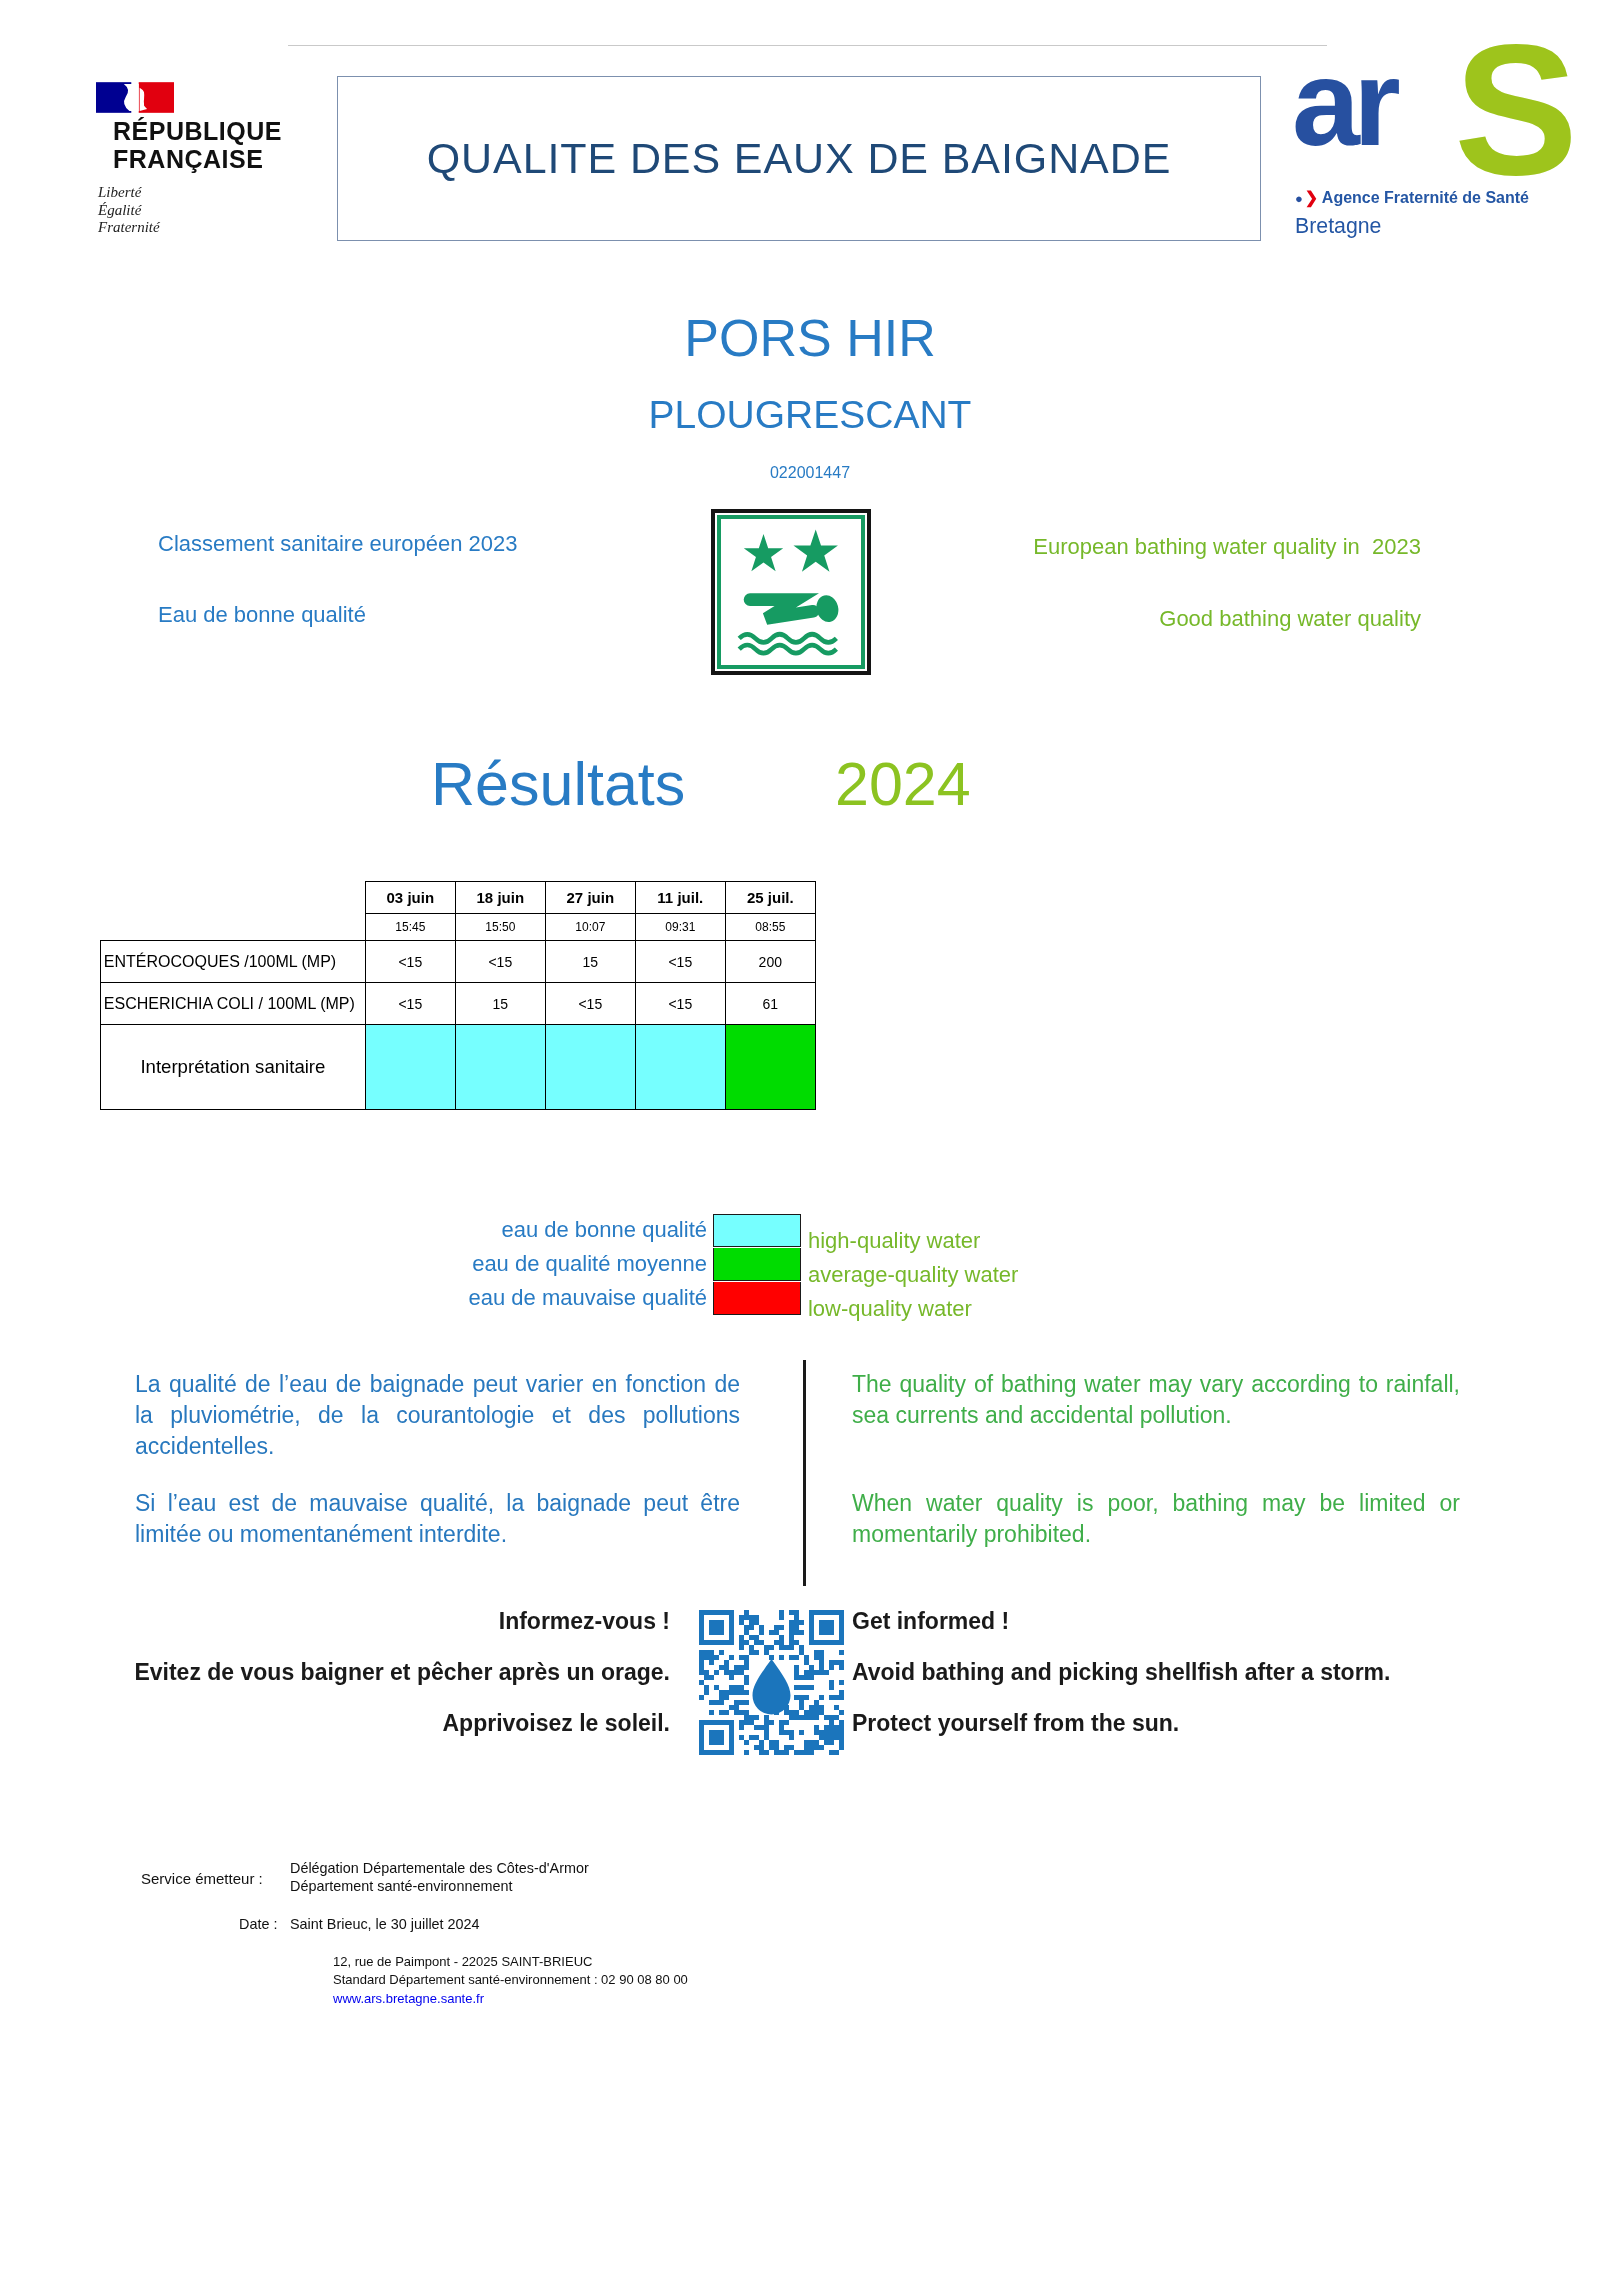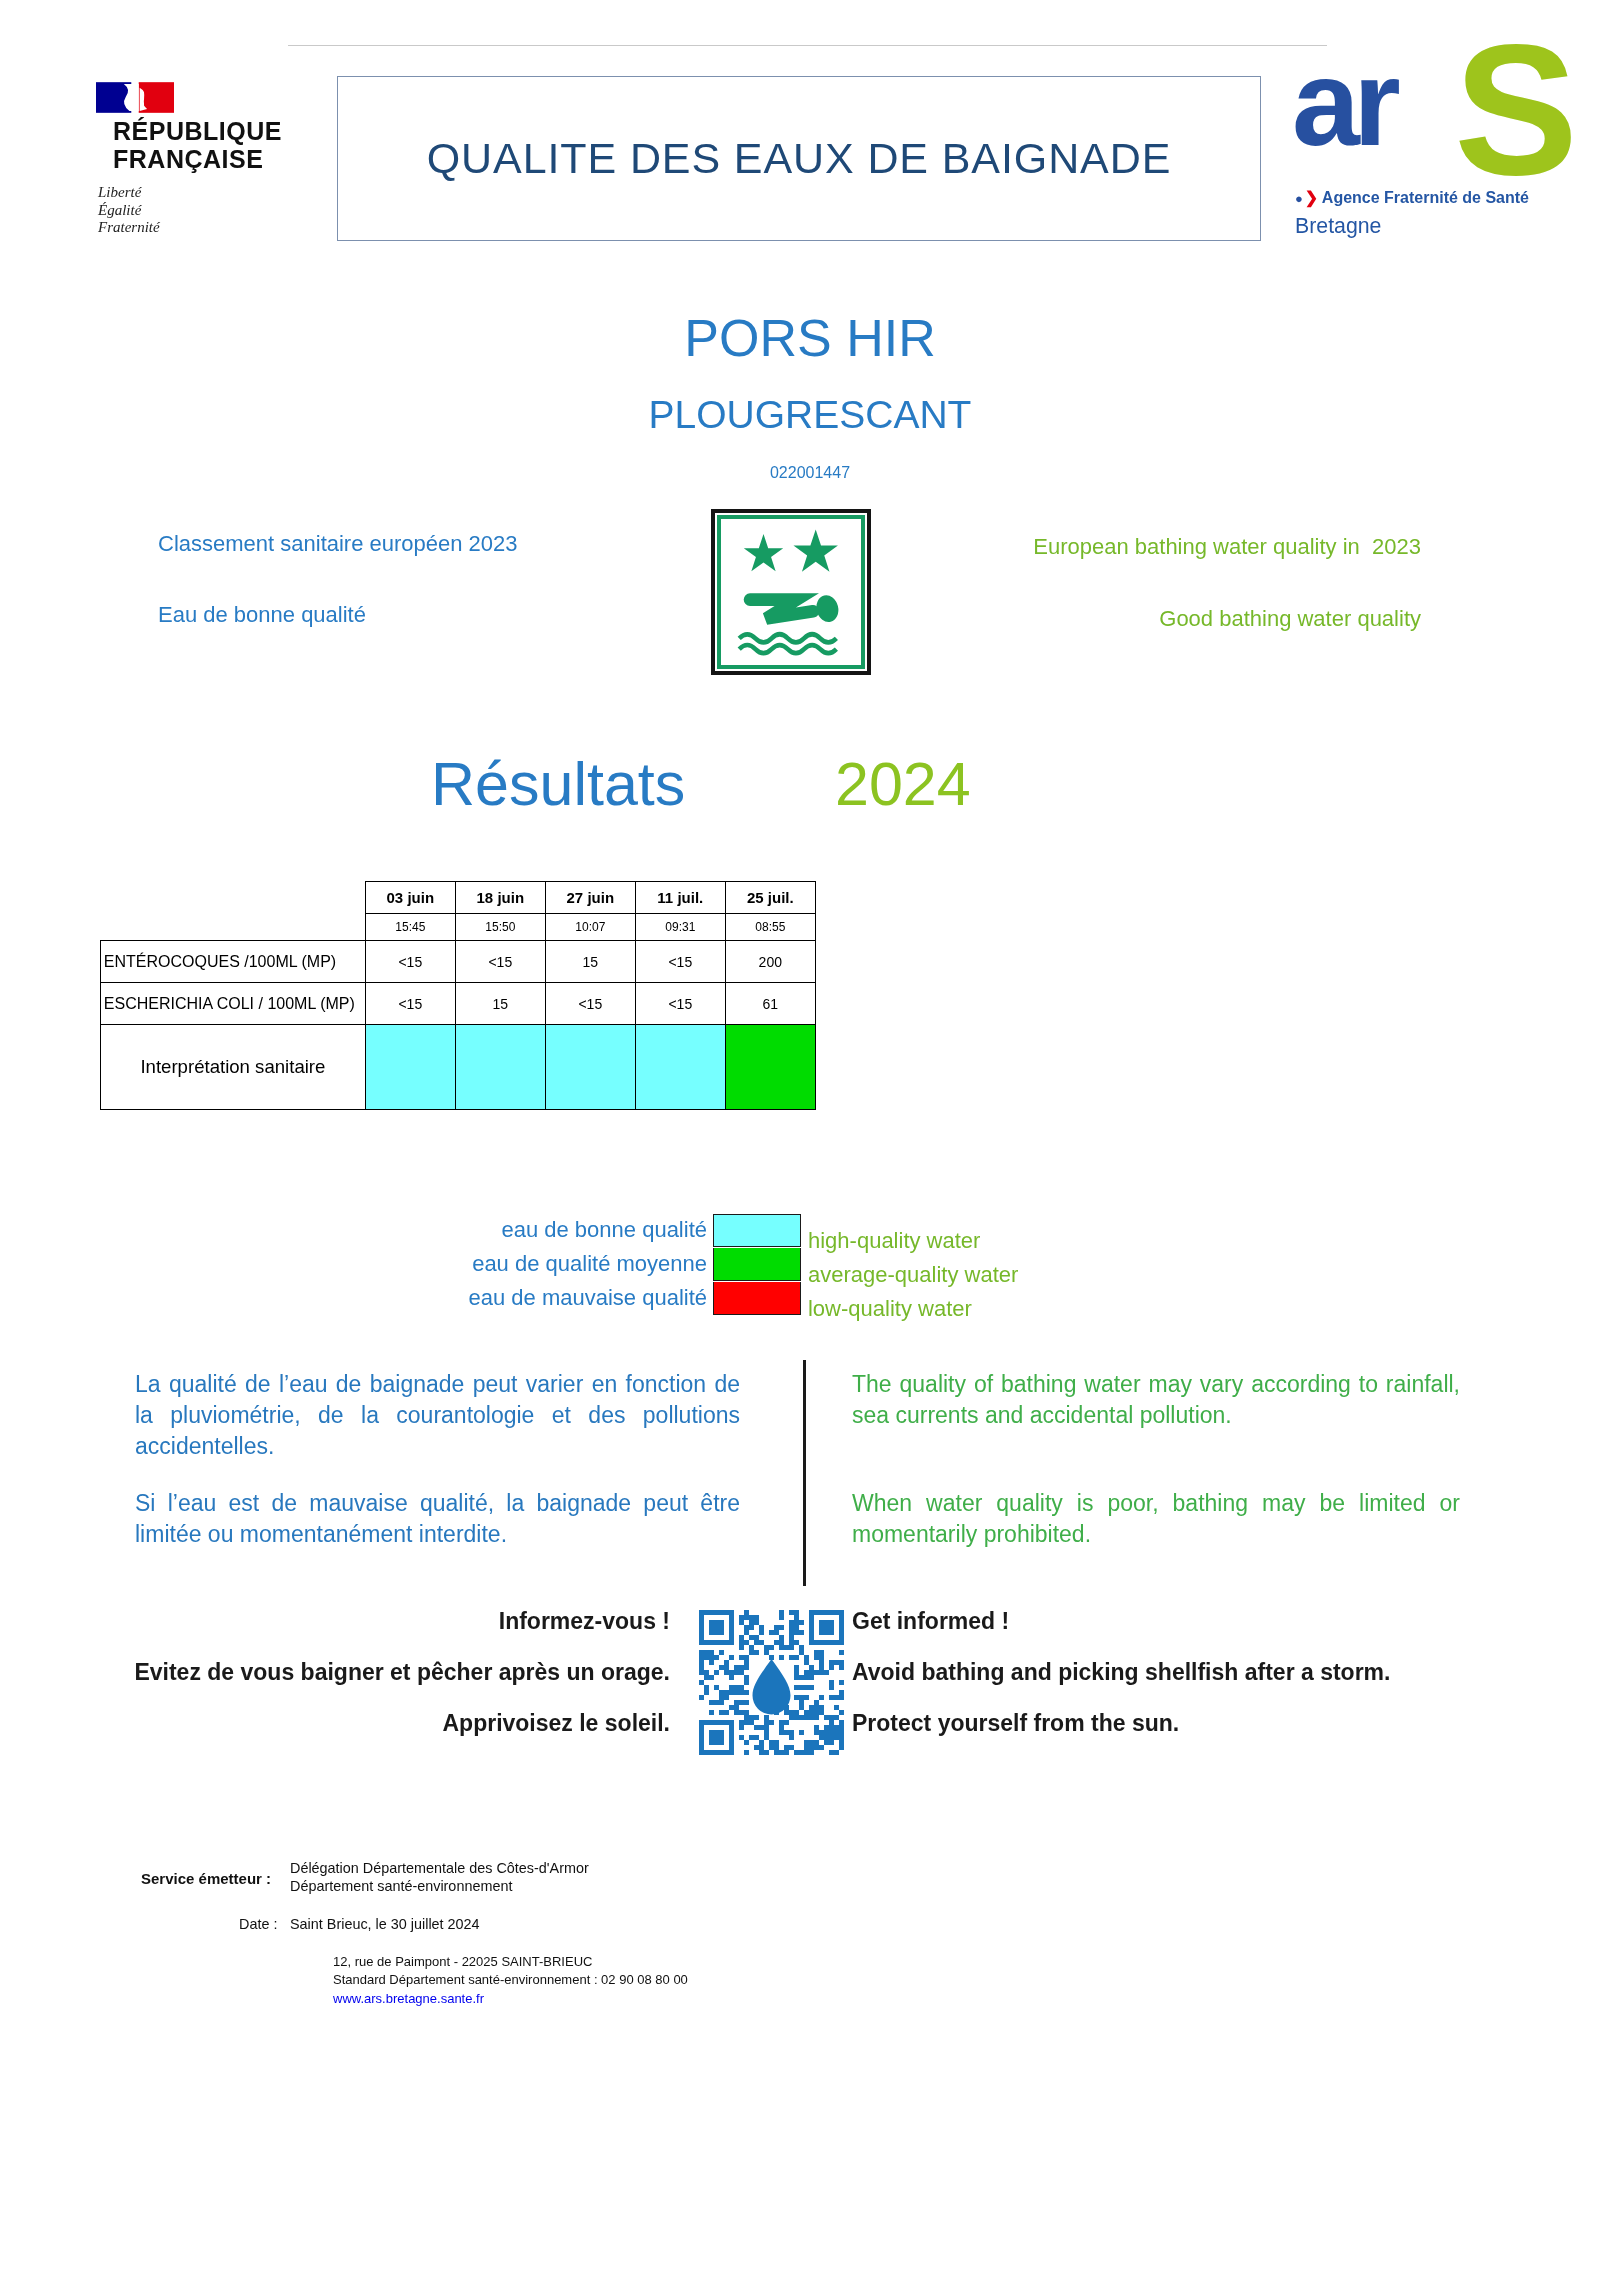--- a/index.html
+++ b/index.html
@@ -76,21 +76,21 @@
   .en2{left:852px;top:1488px;width:608px;color:#3fae49;}
   .divider{left:803px;top:1360px;width:2.8px;height:226px;background:#1a1a1a;}
 
   
   .tips-fr{left:93px;top:1610px;width:577px;text-align:right;}
   .tips-en{left:852px;top:1610px;width:575px;text-align:left;}
   .tips-fr p,.tips-en p{margin:0 0 28px 0;font-size:23px;font-weight:700;color:#1a1a1a;line-height:23px;}
   .qr{left:699px;top:1610px;width:145px;height:145px;}
 
   
-  .svc-label{left:141px;top:1870px;font-size:15px;font-weight:700;color:#111;}
+  .svc-label{left:141px;top:1870px;font-size:15px;font-weight:400;color:#111;}
   .svc-values{left:290px;top:1860px;font-size:14.4px;line-height:17.6px;color:#111;}
   .date-label{left:239px;top:1916px;font-size:14.4px;color:#111;}
   .date-value{left:290px;top:1916px;font-size:14.4px;color:#111;}
   .address{left:293px;top:1953px;font-size:13px;line-height:18px;color:#111;margin-left:40px;}
   .website{color:#0000ee;text-decoration:none;display:inline-block;margin-top:0.9px;}
 </style>
 </head>
 <body>
 
 <div class="page">

